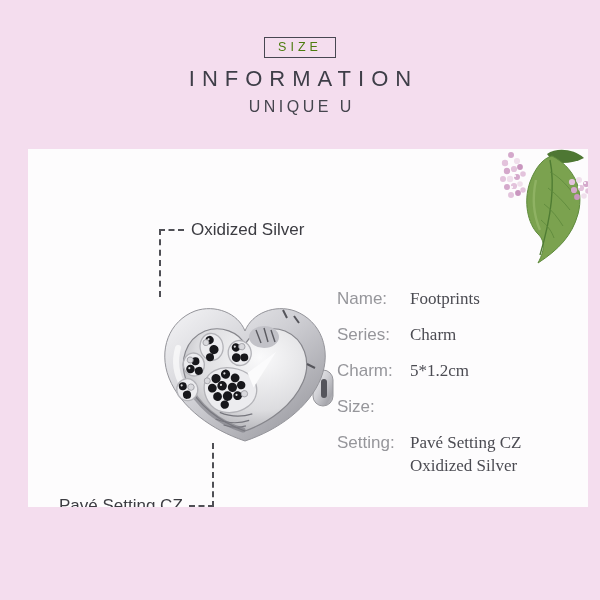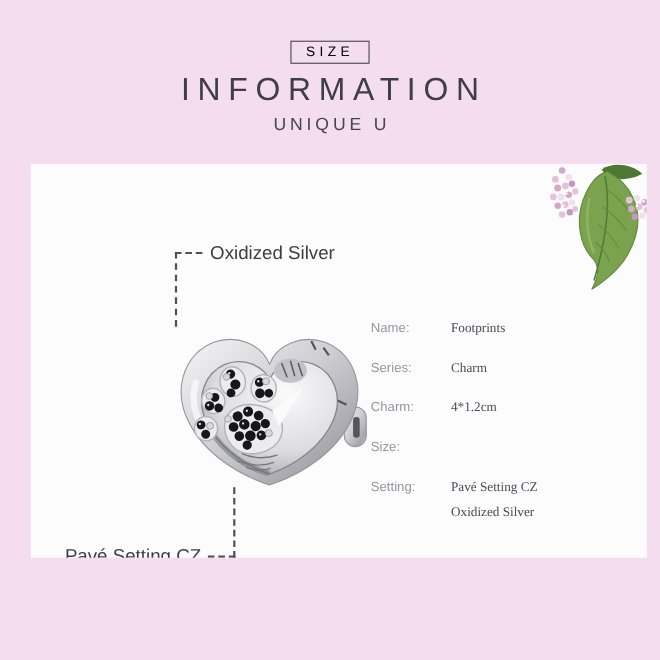--- a/index.html
+++ b/index.html
@@ -8,24 +8,24 @@
     background:#f4ddee;
     font-family:"Liberation Sans","DejaVu Sans",sans-serif;
     position:relative;overflow:hidden;
     -webkit-font-smoothing:antialiased;
   }
   
   .header{position:absolute;top:0;left:0;right:0;text-align:center;}
   .size-badge{
     display:inline-block;margin-top:37px;
     border:1.5px solid #474751;padding:2px 13px 3px;
-    font-size:12.5px;letter-spacing:4px;color:#000000;
+    font-size:12.5px;letter-spacing:4px;color:#4d7c0f;
   }
   .title{
-    margin:8px 0 0;font-size:29px;font-weight:400;
+    margin:8px 0 0;font-size:22px;font-weight:400;
     letter-spacing:7px;text-indent:7px;color:#3e3e48;
   }
   .subtitle{margin-top:6px;font-size:16px;letter-spacing:3.5px;text-indent:3.5px;color:#45454e;}
   
   .panel{
     position:absolute;left:28px;top:149px;width:560px;height:358px;
     background:#fdfcfd;overflow:hidden;
   }
   
   .leaf-decor{position:absolute;top:-9px;right:-8px;width:104px;height:128px;}
@@ -37,21 +37,21 @@
   .co-top-h{left:131px;top:80px;width:25px;}
   .co-top-v{left:131px;top:80px;height:68px;}
   .co-bot-h{left:161px;top:356px;width:25px;}
   .co-bot-v{left:184px;top:294px;height:64px;}
   .callout-label{
     position:absolute;font-size:17px;color:#3c3c42;white-space:nowrap;
   }
   .co-top-label{left:163px;top:81px;transform:translateY(-50%);}
   .co-bot-label{left:31px;top:357px;transform:translateY(-50%);}
   
-  .details{position:absolute;left:309px;top:138px;font-size:12px;}
+  .details{position:absolute;left:309px;top:138px;font-size:17px;}
   .row{display:flex;margin-bottom:13px;line-height:23px;}
   .row .lbl{width:73px;color:#96969b;flex:none;}
   .row .val{color:#4b4b52;font-family:Liberation Serif, serif;}
 </style>
 </head>
 <body>
 
 <div class="header">
   <div class="size-badge">SIZE</div>
   <h1 class="title">INFORMATION</h1>
@@ -196,21 +196,21 @@
     <div class="row">
       <span class="lbl">Name:</span>
       <span class="val">Footprints</span>
     </div>
     <div class="row">
       <span class="lbl">Series:</span>
       <span class="val">Charm</span>
     </div>
     <div class="row">
       <span class="lbl">Charm:</span>
-      <span class="val">4*1.2cm</span>
+      <span class="val">5*1.2cm</span>
     </div>
     <div class="row">
       <span class="lbl">Size:</span>
     </div>
     <div class="row">
       <span class="lbl">Setting:</span>
       <span class="val">
         <div>Pavé Setting CZ</div>
         <div>Oxidized Silver</div>
       </span>

